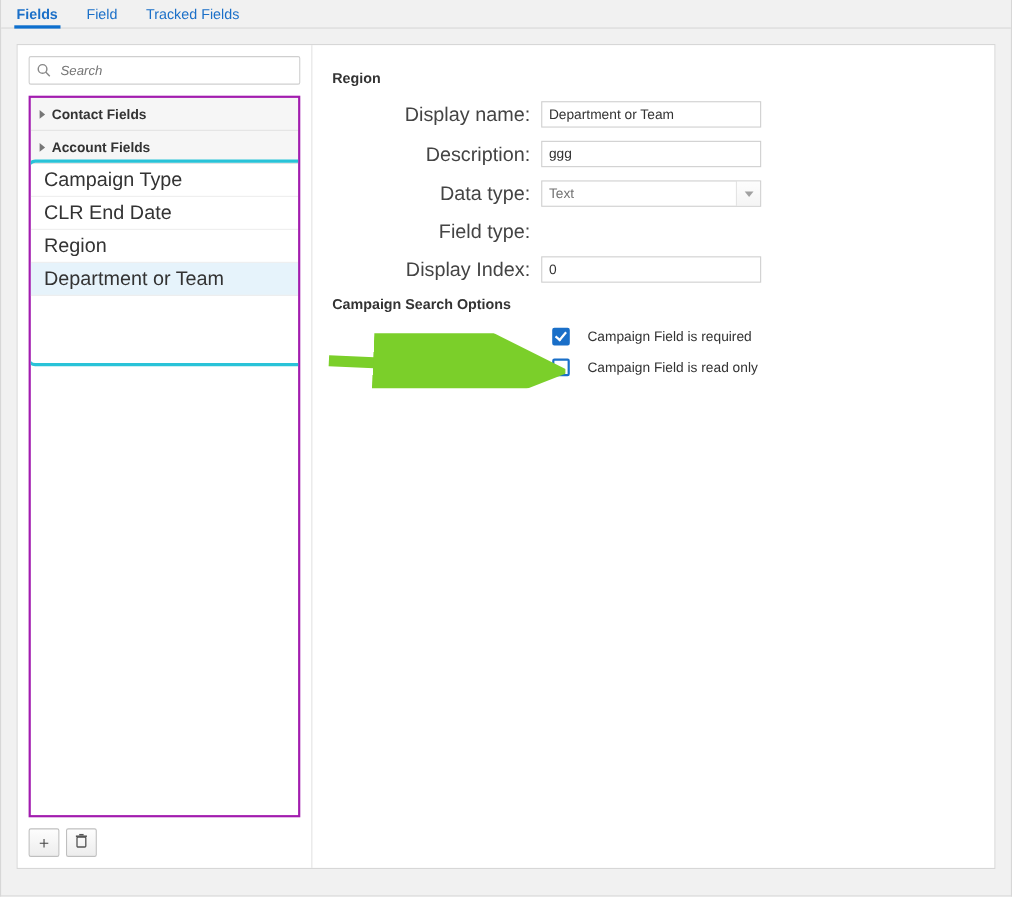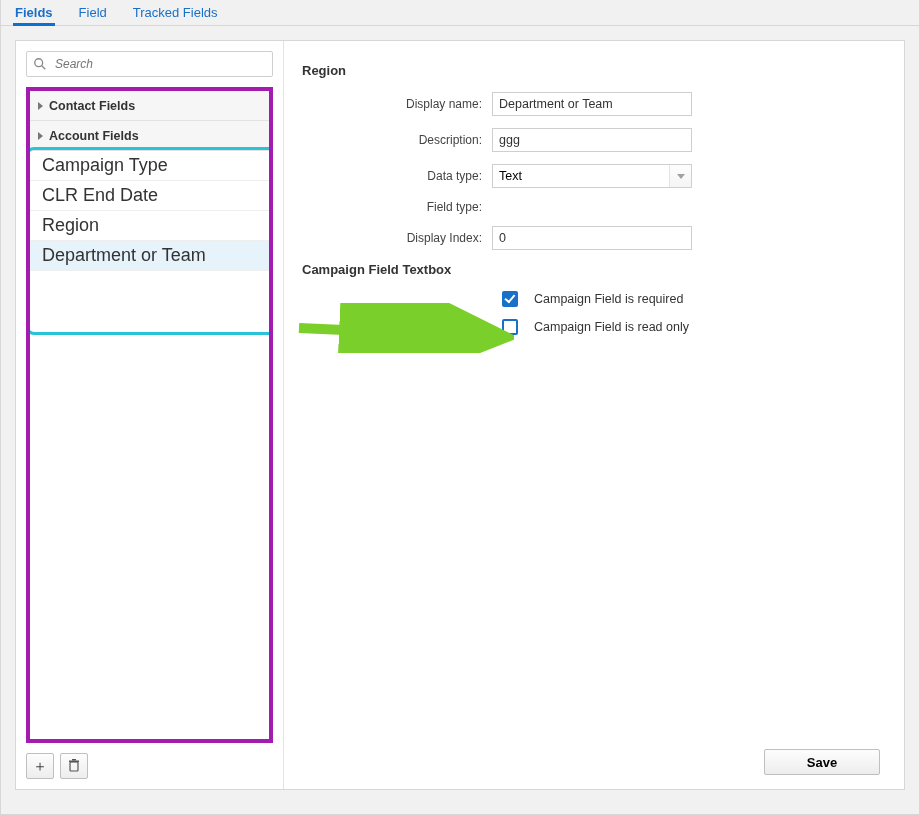--- a/index.html
+++ b/index.html
@@ -72,21 +72,21 @@
     flex: 1;
     border: none;
     outline: none;
     font-size: 12px;
     font-style: italic;
     color: #888;
     background: transparent;
   }
   .tree {
     margin-top: 10px;
-    border: 4px solid #a21caf;
+    border: 2px solid #a21caf;
     position: relative;
     flex: 1;
     overflow: hidden;
     background: #fff;
   }
   .tree-header {
     display:flex;
     align-items:center;
     gap:6px;
     height:30px;
@@ -155,41 +155,41 @@
   .form-row {
     display:flex;
     align-items:center;
     margin-bottom:12px;
   }
   .form-label {
     width:190px;
     text-align:right;
     padding-right:10px;
     color:#444;
-    font-size:12px;
+    font-size:18px;
   }
   .form-input {
     width:200px;
     height:24px;
     border:1px solid #cfcfcf;
     padding:0 6px;
     font-size:12.5px;
     background:#fff;
     color:#333;
   }
   .select-wrap {
     width:200px;
     height:24px;
     border:1px solid #cfcfcf;
     display:flex;
     align-items:center;
     background:#fff;
     position:relative;
   }
-  .select-wrap.disabled { color:#000000; }
+  .select-wrap.disabled { color:#737373; }
   .select-value {
     flex:1;
     padding:0 6px;
     font-size:12.5px;
   }
   .select-btn {
     width:22px;height:22px;
     border-left:1px solid #cfcfcf;
     background:linear-gradient(#fdfdfd,#ededed);
     display:flex;align-items:center;justify-content:center;
@@ -318,35 +318,34 @@
       </div>
     </div>
     <div class="form-row">
       <div class="form-label">Field type:</div>
     </div>
     <div class="form-row">
       <div class="form-label">Display Index:</div>
       <input class="form-input" value="0" style="">
     </div>
 
-    <div class="section-title" style="margin-top:10px;">Campaign Field Textbox</div>
+    <div class="section-title" style="margin-top:10px;">Campaign Search Options</div>
 
     <div class="checkbox-row">
       <div class="chk checked"></div>
       <span>Campaign Field is required</span>
     </div>
     <div class="checkbox-row">
       <div class="chk"></div>
       <span>Campaign Field is read only</span>
     </div>
 
     <svg class="arrow" style="left:10px;top:262px;" width="220" height="50">
       <defs>
         <marker id="ah" markerWidth="18" markerHeight="16" refX="14" refY="8" orient="auto">
           <polygon points="0,0 18,8 0,16" fill="#7bcf2a"></polygon>
         </marker>
       </defs>
       <line x1="5" y1="25" x2="185" y2="33" stroke="#7bcf2a" stroke-width="10" marker-end="url(#ah)"></line>
     </svg>
 
-    <button class="save-btn">Save</button>
   </div>
 </div>
 
 </body></html>

